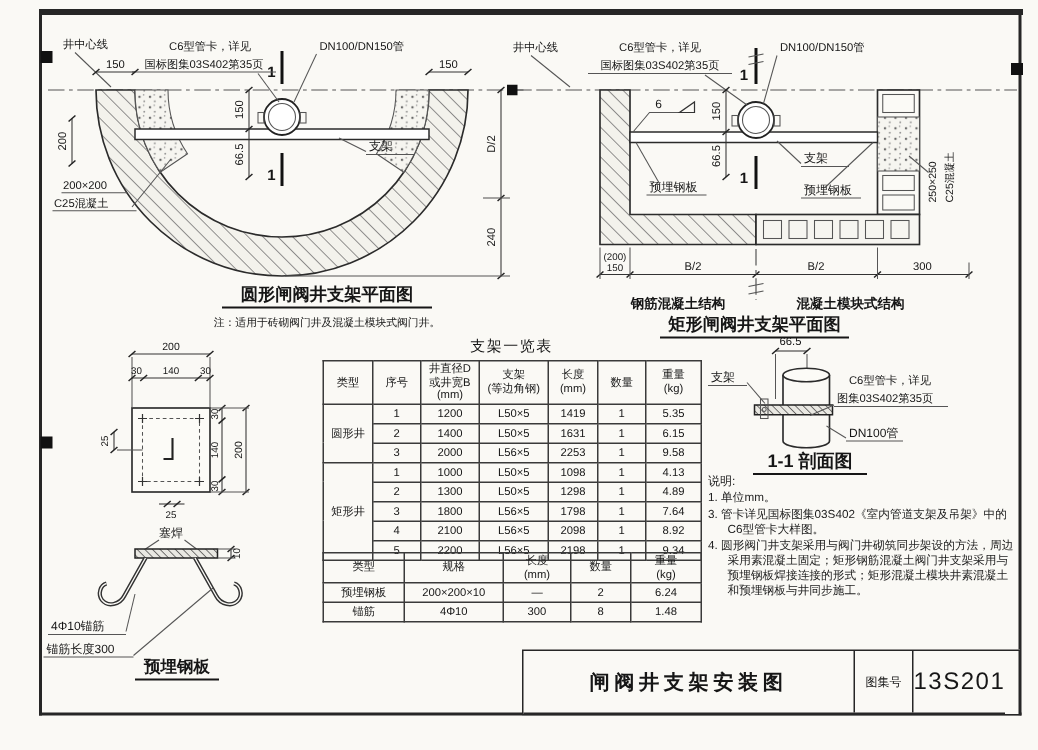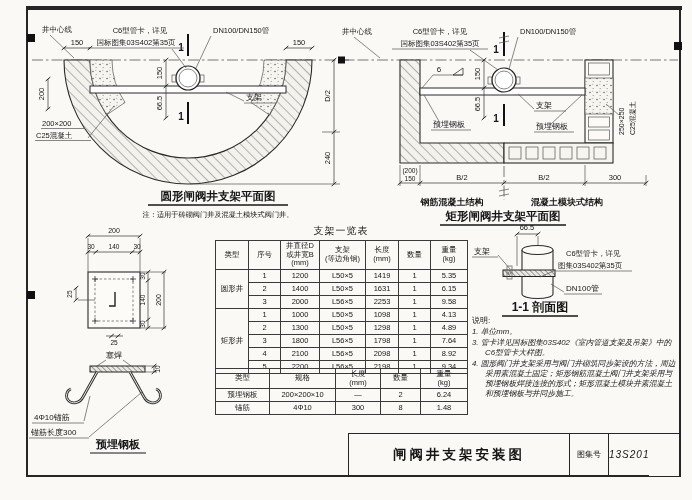--- a/index.html
+++ b/index.html
@@ -17,31 +17,31 @@
   .cl{stroke:#555;stroke-width:.8;stroke-dasharray:11 3 2.5 3;fill:none}
   .sec{stroke:#111;stroke-width:2;fill:none}
   .tblock{position:absolute;}
   .ttl{text-align:center;font-size:10px;font-weight:normal;letter-spacing:1px;margin-bottom:2px;}
   table.tbl{border-collapse:collapse;width:100%;table-layout:fixed;}
   table.tbl th,table.tbl td{border:1px solid #3a3a3a;font-size:7.5px;text-align:center;
       padding:0;line-height:1.15;font-weight:normal;height:12px;white-space:pre-line;}
   table.tbl th{height:auto;padding:1px 0;}
   .notes{position:absolute;font-size:7.8px;line-height:10px;color:#1b1b1b;}
   .notes-title{font-size:8px;margin-bottom:1px;}
-  .note-item{padding-left:13px;text-indent:-13px;margin-bottom:1px;font-style:italic;}
+  .note-item{padding-left:13px;text-indent:-13px;margin-bottom:1px;}
   .tb{position:absolute;border:1.4px solid #262626;display:flex;flex-direction:row;background:#faf9f5;box-sizing:border-box;}
   .tb-row{display:flex;flex:1;min-height:0;}
   .tb-row1{border-bottom:1px solid #262626;}
   .tb-cell{display:flex;align-items:center;justify-content:center;box-sizing:border-box;
            border-right:1px solid #262626;overflow:hidden;}
   .tb-cell:last-child{border-right:none;}
   .sheet-title{font-size:13.5px;font-weight:bold;letter-spacing:3px;}
   .small-lab{font-size:8px;}
   .name-lab{font-size:8.5px;}
-  .atlas-no{font-size:10px;letter-spacing:1px;font-style:italic;}
+  .atlas-no{font-size:16px;letter-spacing:1px;}
   .page-no{font-size:9.5px;}
 </style>
 </head>
 <body>
 
 <div id="page">
 
   <svg width="0" height="0">
     <defs>
       <pattern id="hb" width="7" height="7" patternUnits="userSpaceOnUse" patternTransform="rotate(45)">

